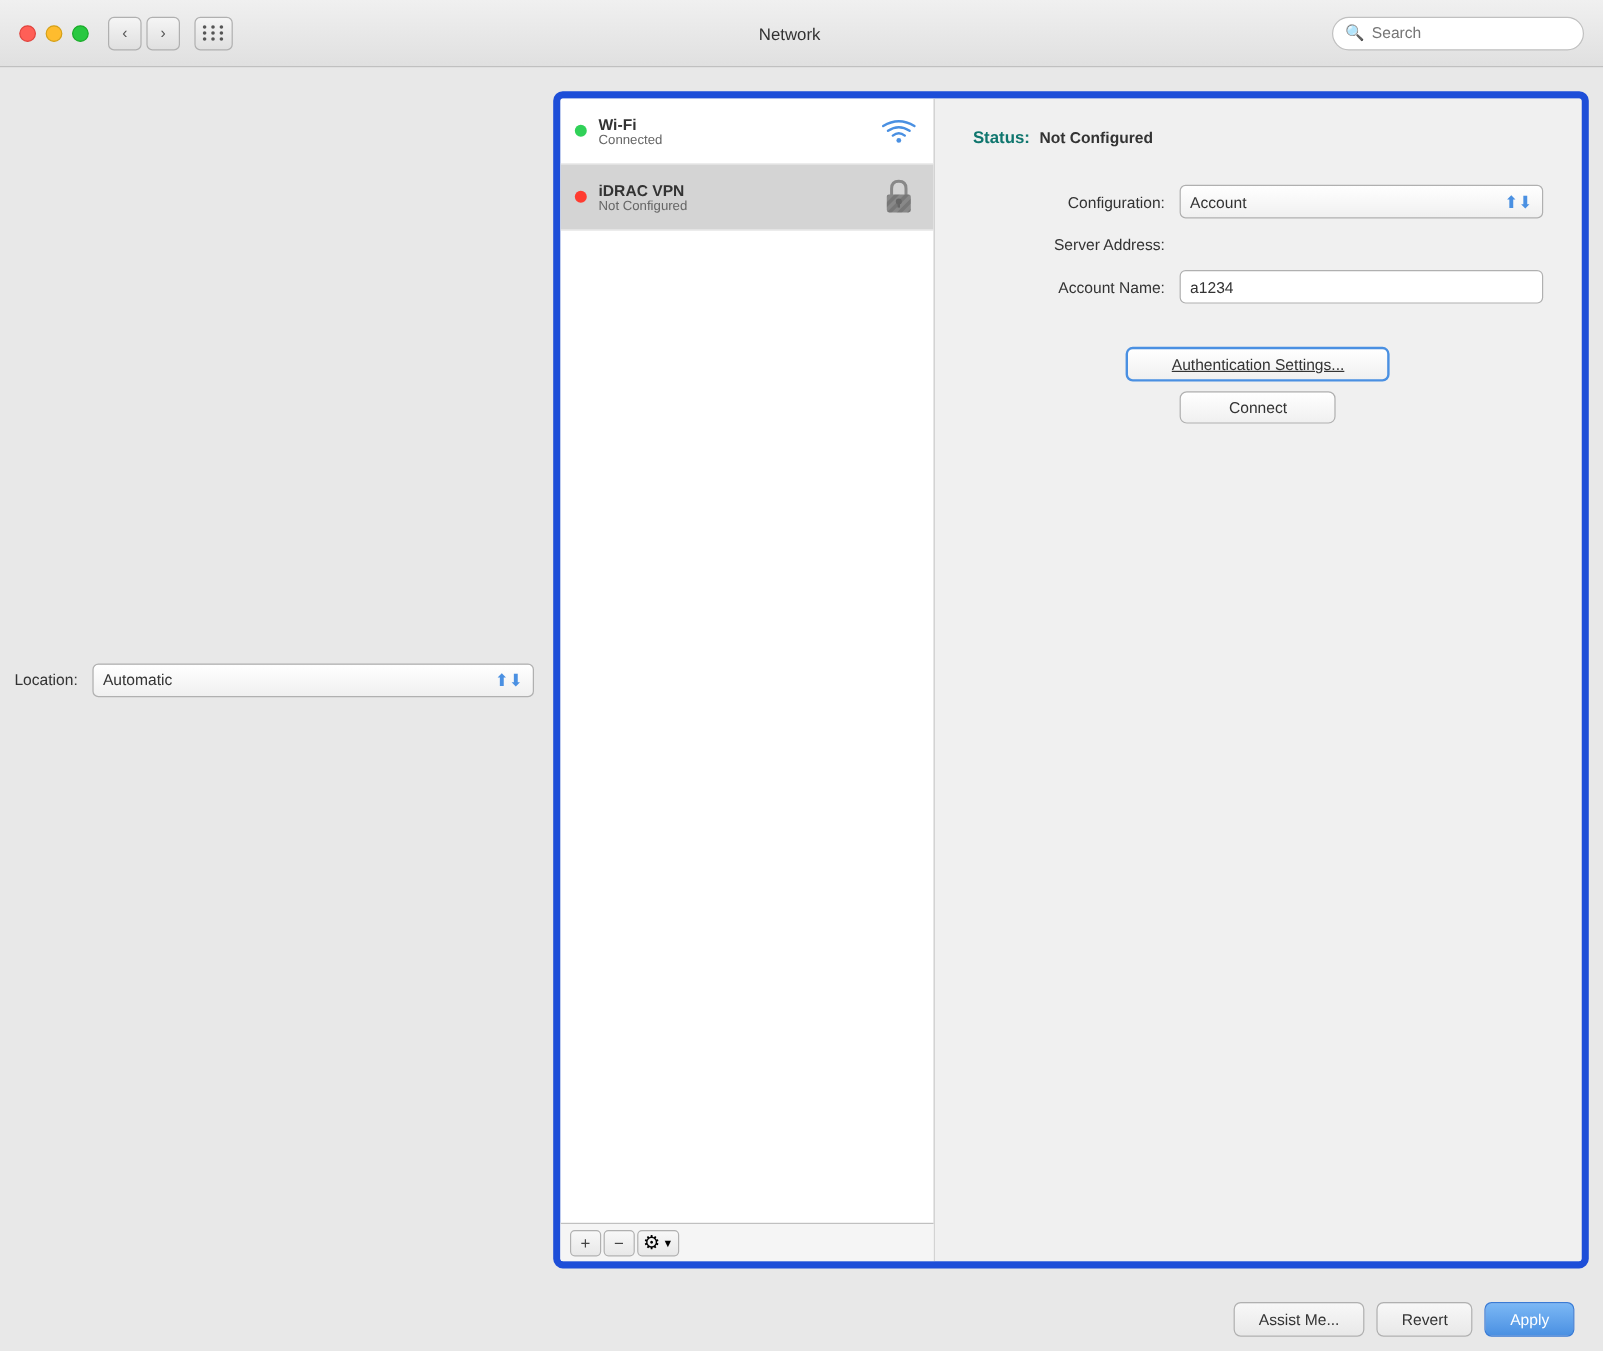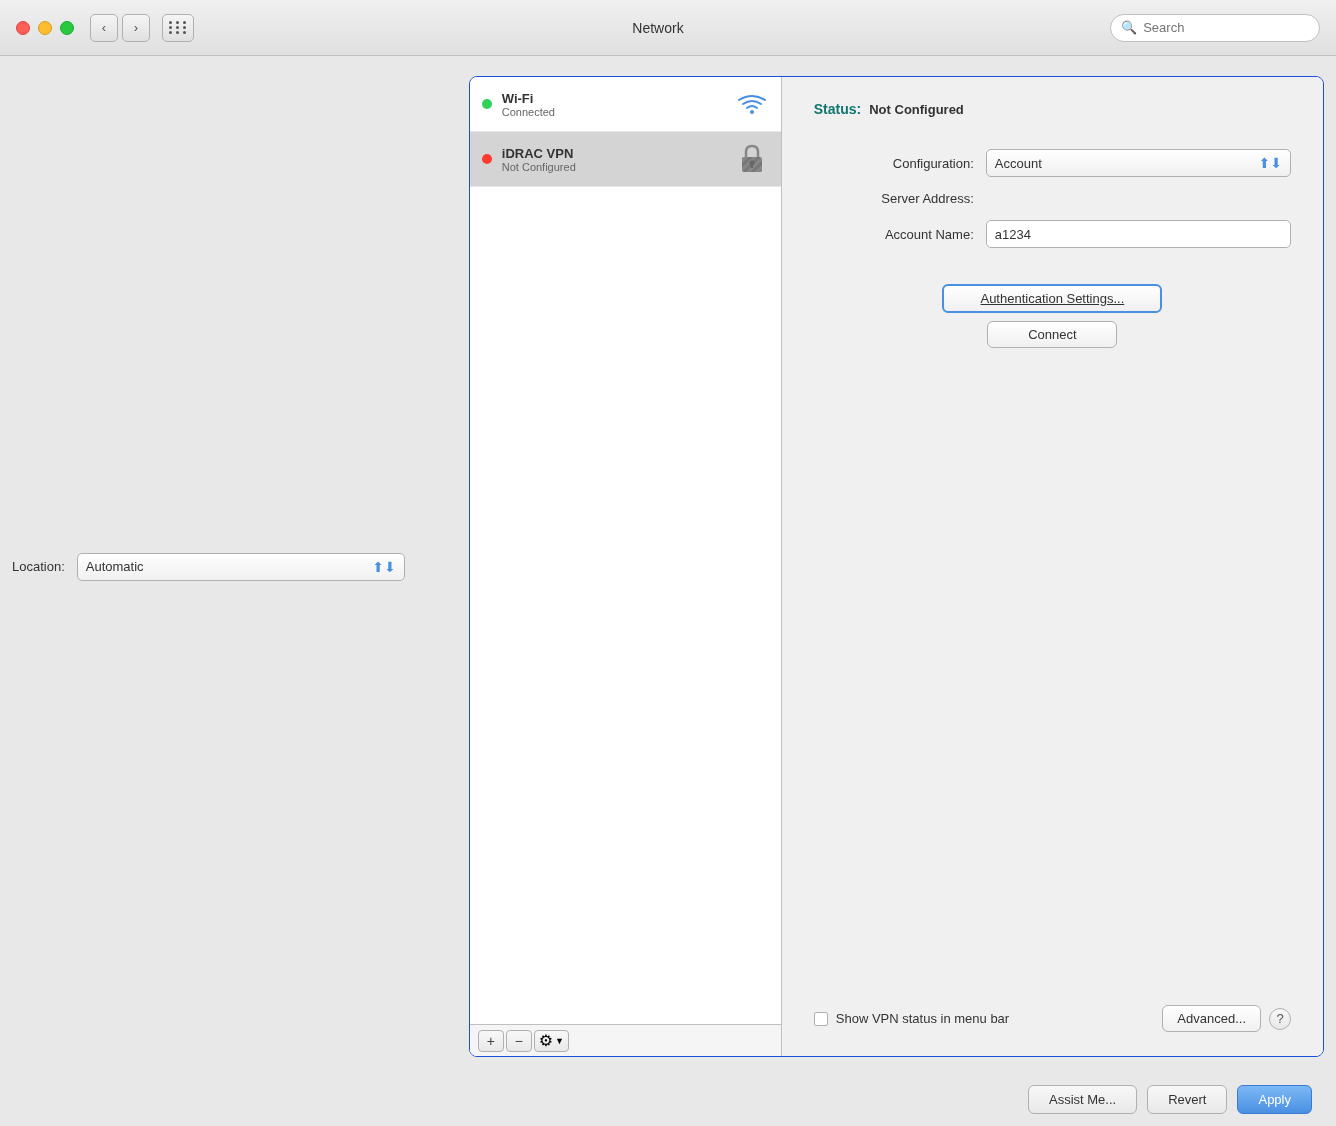--- a/index.html
+++ b/index.html
@@ -115,44 +115,43 @@
       display: flex;
       align-items: center;
       justify-content: center;
       gap: 12px;
     }
     .location-label {
       font-size: 13px;
       color: #333;
     }
     .location-select {
-      width: 328px;
+      width: 368px;
       height: 28px;
       background: linear-gradient(to bottom, #ffffff, #f0f0f0);
       border: 1px solid #b0b0b0;
       border-radius: 5px;
       display: flex;
       align-items: center;
       padding: 0 8px;
       cursor: pointer;
       justify-content: space-between;
     }
     .location-select-text { font-size: 13px; color: #333; }
     .select-arrows { color: #4a90e2; font-size: 14px; }
 
     
     .body-panel {
       display: flex;
       gap: 0;
       flex: 1;
-      border: 1px solid #1d4ed8;
+      border: 6px solid #1d4ed8;
       border-radius: 8px;
       overflow: hidden;
       background: #f0f0f0;
-      margin-left: 48px;
     }
 
     
     .network-list {
       width: 312px;
       background: #ffffff;
       border-right: 1px solid #c0c0c0;
       display: flex;
       flex-direction: column;
       flex-shrink: 0;
@@ -540,30 +539,20 @@
           <span class="form-label">Account Name:</span>
           <input class="form-input" type="text" value="a1234" style="">
         </div>
       </div>
 
       <div class="buttons-row">
         <button class="auth-btn">Authentication Settings...</button>
         <button class="connect-btn">Connect</button>
       </div>
 
-      <div class="bottom-row">
-        <div class="show-vpn-row">
-          <div class="checkbox"></div>
-          <span class="show-vpn-label">Show VPN status in menu bar</span>
-        </div>
-        <div class="bottom-right">
-          <button class="advanced-btn">Advanced...</button>
-          <div class="help-btn">?</div>
-        </div>
-      </div>
     </div>
   </div>
 </div>
 
 <div class="footer">
   <button class="footer-btn">Assist Me...</button>
   <button class="footer-btn">Revert</button>
   <button class="footer-btn apply">Apply</button>
 </div>
 

